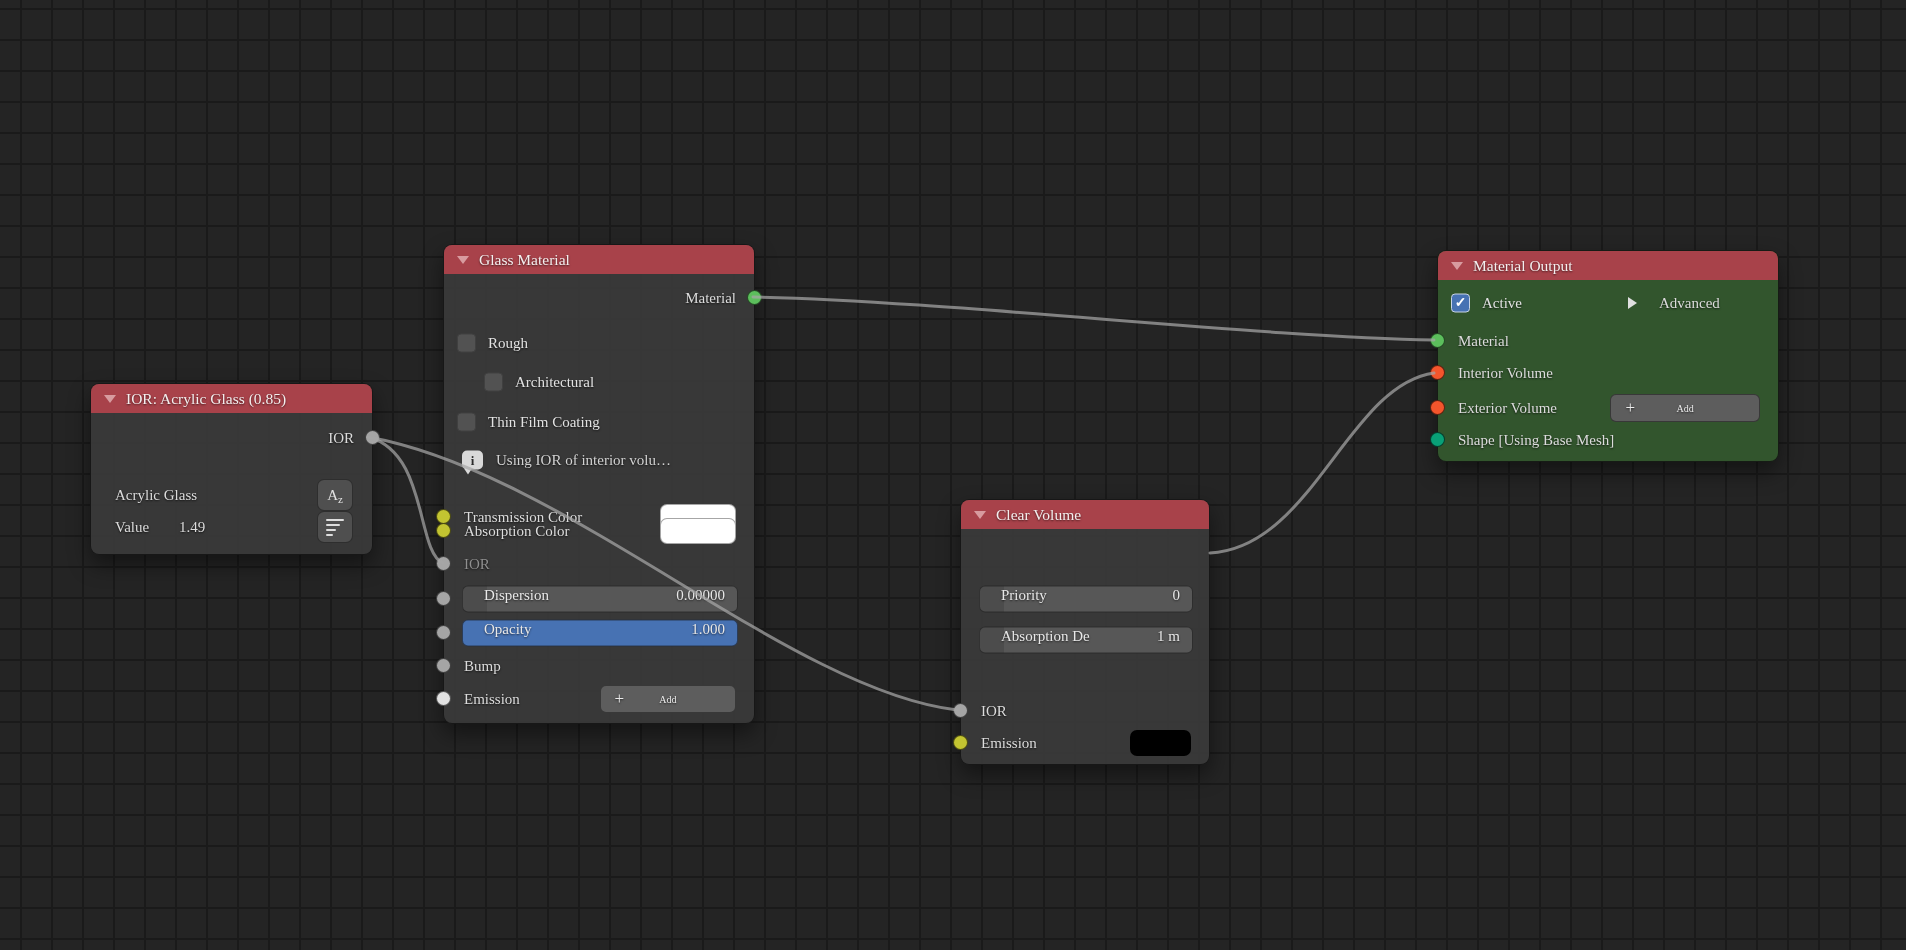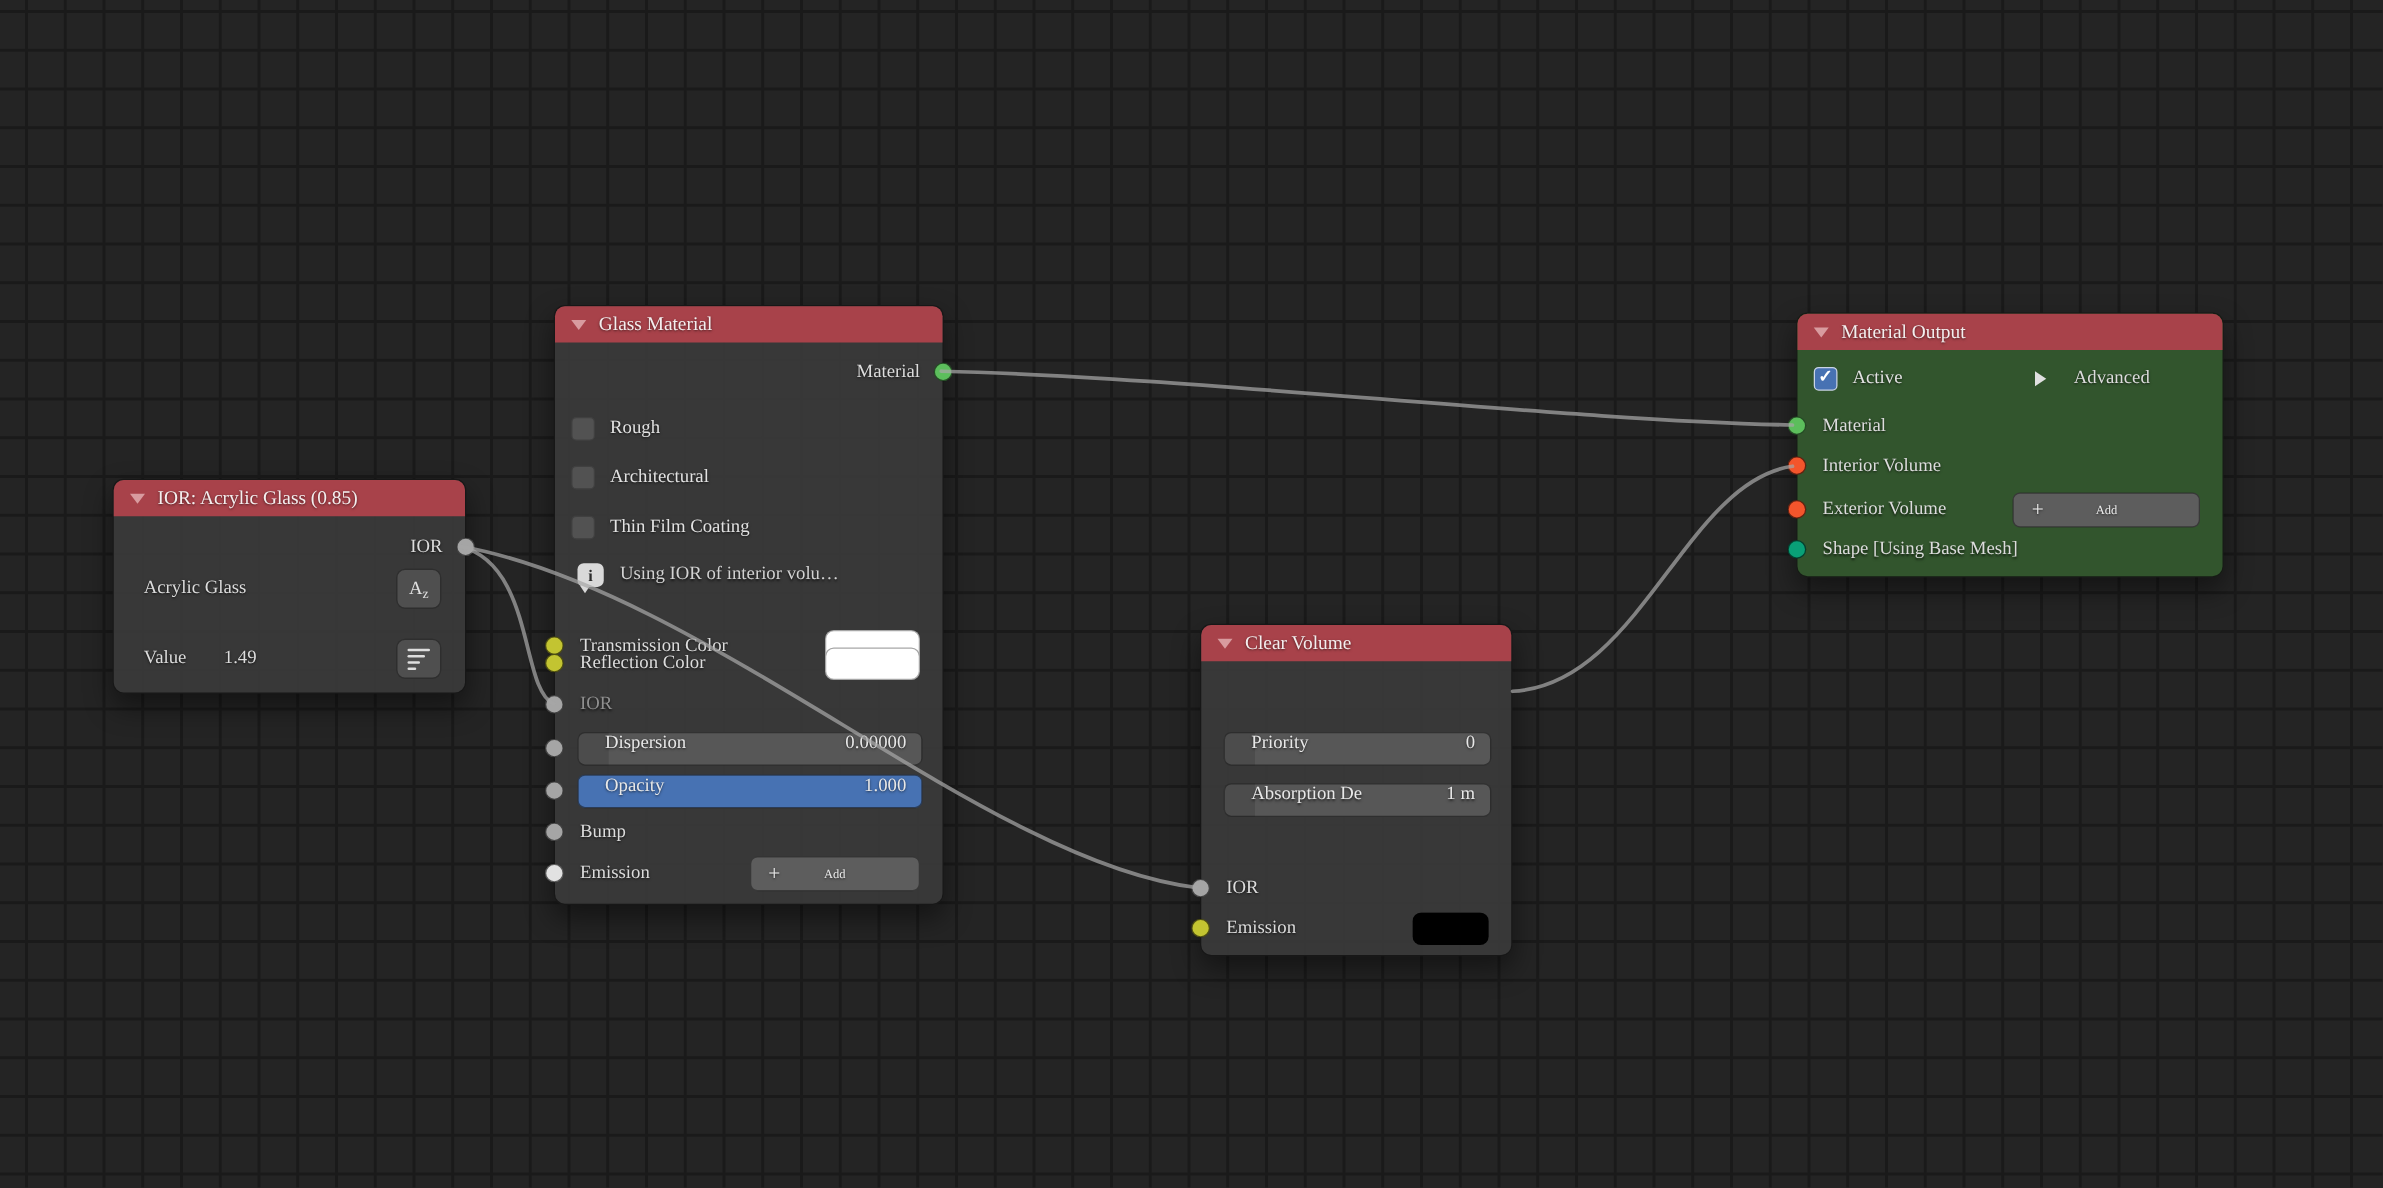--- a/index.html
+++ b/index.html
@@ -118,21 +118,21 @@
 <div id="nodes">
     <div class="node" style="left: 90px; top: 383px; width: 281px; height: 170px;">
       <div class="node-header">
         <span class="tri"></span>
         <span class="node-title">IOR: Acrylic Glass (0.85)</span>
       </div>
       <div class="row" style="top: 39px;">
         <span class="socket out" style="background: rgb(165, 165, 165);"></span>
         <span class="lbl right">IOR</span>
       </div>
-      <div class="row" style="top: 72px; text-align: right;">
+      <div class="row" style="top: 96px; text-align: right;">
         <span class="lbl" style="left: 24px;">Acrylic Glass</span>
         <span class="iconbtn">
           <span class="az-a">A</span>
           <span class="az-z">z</span>
         </span>
       </div>
       <div class="row" style="top: 128px;">
         <span class="lbl" style="left: 24px;">Value</span>
         <span class="val-num">1.49</span>
         <span class="iconbtn">
@@ -151,40 +151,40 @@
         <span class="node-title">Glass Material</span>
       </div>
       <div class="row" style="top: 38px;">
         <span class="socket out" style="background: rgb(92, 190, 92);"></span>
         <span class="lbl right">Material</span>
       </div>
       <div class="row" style="top: 83px; padding-left: 20px;">
         <span class="checkbox"></span>
         <span class="cb-lbl">Rough</span>
       </div>
-      <div class="row" style="top: 122px;">
+      <div class="row" style="top: 122px; margin-left: 27px;">
         <span class="checkbox"></span>
         <span class="cb-lbl">Architectural</span>
       </div>
       <div class="row" style="top: 162px;">
         <span class="checkbox"></span>
         <span class="cb-lbl">Thin Film Coating</span>
       </div>
       <div class="row" style="top: 200px;">
         <span class="infoicon">i</span>
         <span class="info-lbl">Using IOR of interior volu…</span>
       </div>
       <div class="row" style="top: 257px;">
         <span class="socket in" style="background: rgb(195, 196, 49);"></span>
         <span class="lbl">Transmission Color</span>
         <span class="swatch" style="background: rgb(255, 255, 255);"></span>
       </div>
       <div class="row" style="top: 271px;">
         <span class="socket in" style="background: rgb(195, 196, 49);"></span>
-        <span class="lbl">Reflection Color</span>
+        <span class="lbl">Absorption Color</span>
         <span class="swatch" style="background: rgb(255, 255, 255);"></span>
       </div>
       <div class="row" style="top: 304px;">
         <span class="socket in" style="background: rgb(165, 165, 165);"></span>
         <span class="lbl dim">IOR</span>
       </div>
       <div class="row" style="top: 339px;">
         <span class="socket in" style="background: rgb(165, 165, 165);"></span>
         <div class="slider">
           <span>Dispersion</span>

